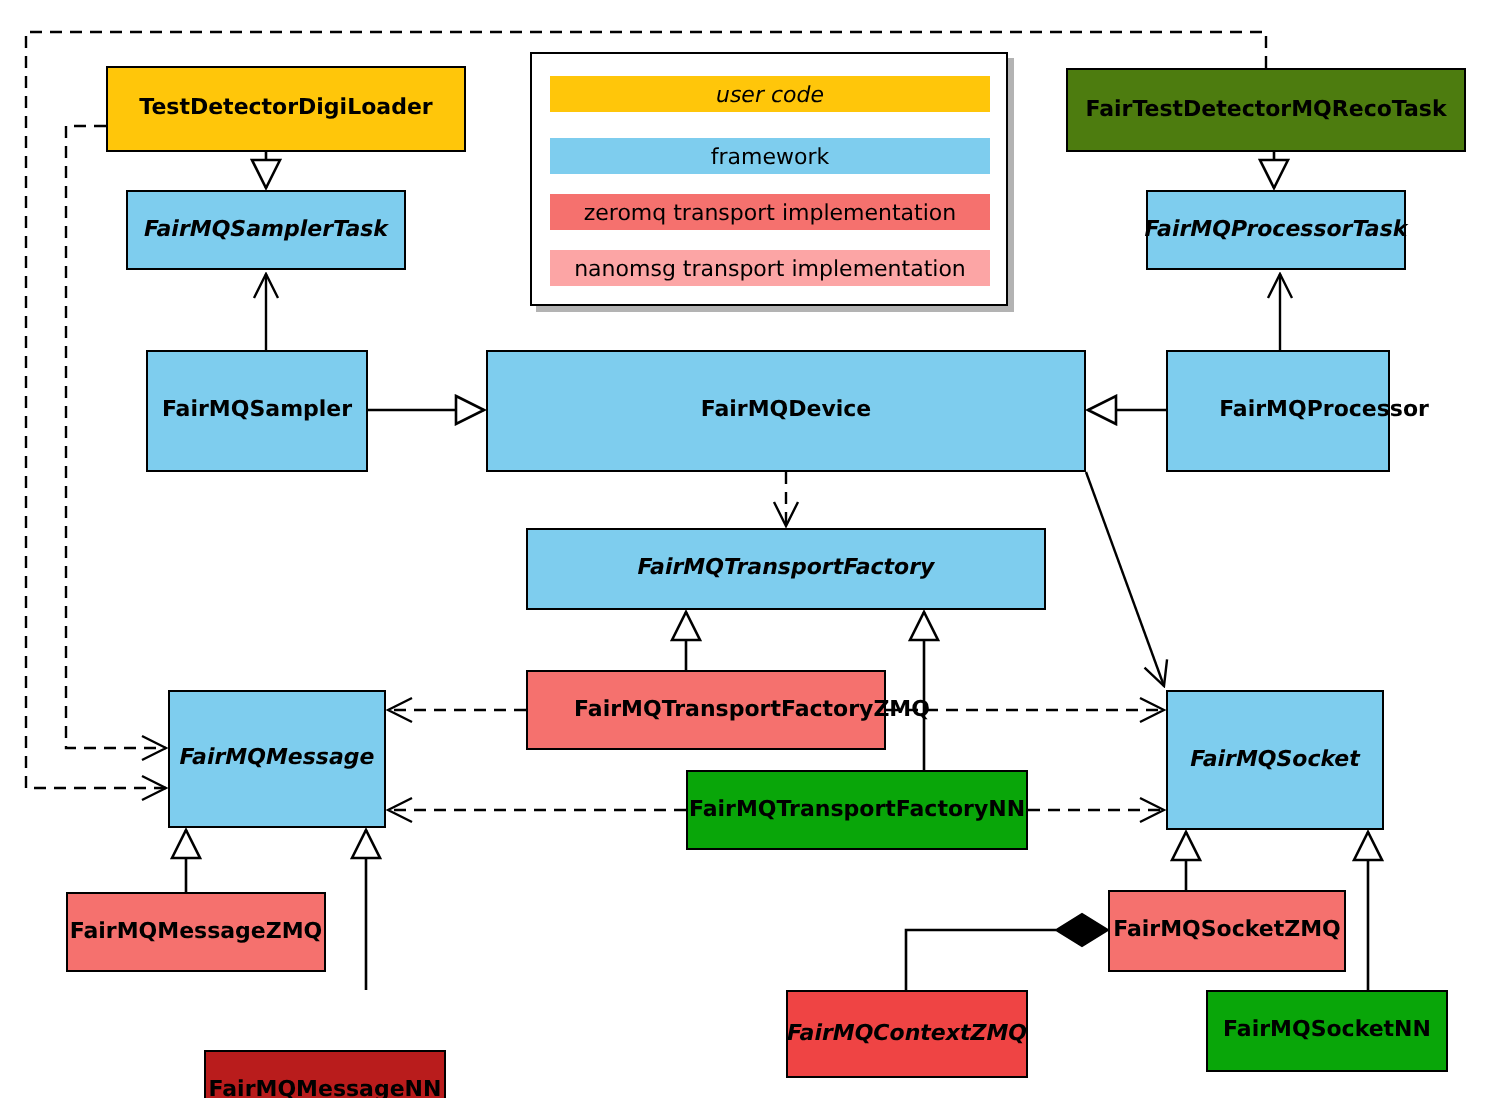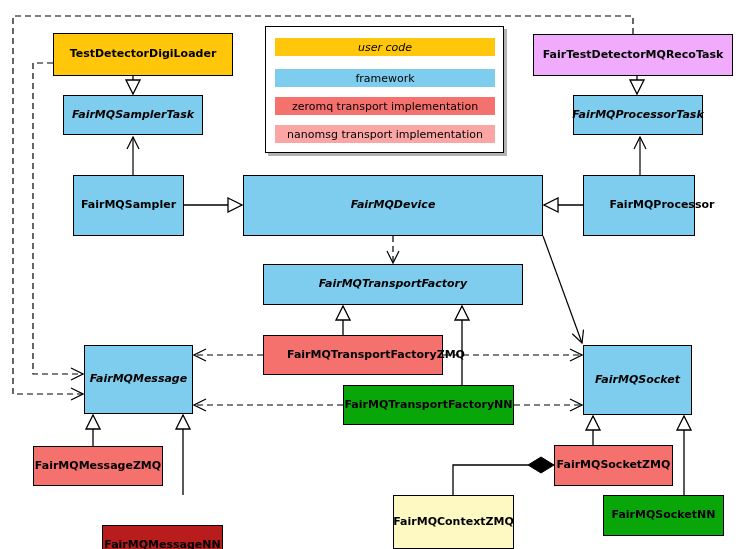--- a/index.html
+++ b/index.html
@@ -76,45 +76,45 @@
 
   <div class="legend" style="left:265px;top:26px;width:239px;height:127px;">
     <div class="legend-bar" style="top: 11px; background-color: rgb(255, 198, 10); font-style: italic;">user code</div>
     <div class="legend-bar" style="top: 42px; background-color: rgb(126, 205, 238);">framework</div>
     <div class="legend-bar" style="top: 70px; background-color: rgb(245, 113, 110);">zeromq transport implementation</div>
     <div class="legend-bar" style="top: 98px; background-color: #fca5a5;">nanomsg transport implementation</div>
   </div>
 
   <div class="node" style="left: 53px; top: 33px; width: 180px; height: 43px; background-color: rgb(255, 198, 10);">TestDetectorDigiLoader</div>
 
-  <div class="node" style="left: 533px; top: 34px; width: 200px; height: 42px; background-color: #f0abfc;">FairTestDetectorMQRecoTask</div>
+  <div class="node" style="left: 533px; top: 34px; width: 200px; height: 42px; background-color: #4d7c0f;">FairTestDetectorMQRecoTask</div>
 
   <div class="node abstract" style="left: 63px; top: 95px; width: 140px; height: 40px; background-color: rgb(126, 205, 238);">FairMQSamplerTask</div>
 
   <div class="node abstract" style="left: 573px; top: 95px; width: 130px; height: 40px; background-color: rgb(126, 205, 238);">FairMQProcessorTask</div>
 
   <div class="node" style="left: 73px; top: 175px; width: 111px; height: 61px; background-color: rgb(126, 205, 238);">FairMQSampler</div>
 
-  <div class="node" style="left: 243px; top: 175px; width: 300px; height: 61px; background-color: rgb(126, 205, 238); font-style: italic;">FairMQDevice</div>
+  <div class="node" style="left: 243px; top: 175px; width: 300px; height: 61px; background-color: rgb(126, 205, 238);">FairMQDevice</div>
 
   <div class="node" style="left: 583px; top: 175px; width: 112px; height: 61px; background-color: rgb(126, 205, 238); padding-left: 48px;">FairMQProcessor</div>
 
   <div class="node abstract" style="left: 263px; top: 264px; width: 260px; height: 41px; background-color: rgb(126, 205, 238);">FairMQTransportFactory</div>
 
   <div class="node" style="left: 263px; top: 335px; width: 180px; height: 40px; background-color: rgb(245, 113, 110); padding-left: 48px;">FairMQTransportFactoryZMQ</div>
 
   <div class="node" style="left: 343px; top: 385px; width: 171px; height: 40px; background-color: rgb(9, 166, 9);">FairMQTransportFactoryNN</div>
 
   <div class="node abstract" style="left: 84px; top: 345px; width: 109px; height: 69px; background-color: rgb(126, 205, 238);">FairMQMessage</div>
 
   <div class="node abstract" style="left: 583px; top: 345px; width: 109px; height: 70px; background-color: rgb(126, 205, 238);">FairMQSocket</div>
 
   <div class="node" style="left: 33px; top: 446px; width: 130px; height: 40px; background-color: rgb(245, 113, 110);">FairMQMessageZMQ</div>
 
   <div class="node" style="left: 102px; top: 525px; width: 121px; height: 41px; background-color: #b91c1c;">FairMQMessageNN</div>
 
-  <div class="node" style="left: 393px; top: 495px; width: 121px; height: 54px; background-color: #fef9c3;">FairMQContextZMQ</div>
+  <div class="node" style="left: 393px; top: 495px; width: 121px; height: 44px; background-color: #ef4444; font-style: italic;">FairMQContextZMQ</div>
 
   <div class="node" style="left: 554px; top: 445px; width: 119px; height: 41px; background-color: rgb(245, 113, 110);">FairMQSocketZMQ</div>
 
   <div class="node" style="left: 603px; top: 495px; width: 121px; height: 41px; background-color: rgb(9, 166, 9);">FairMQSocketNN</div>
 
 </div>
 
 </body></html>

